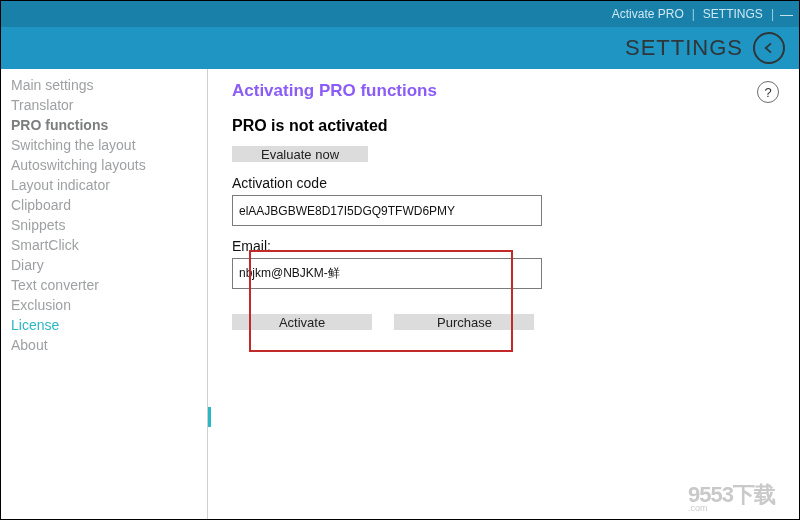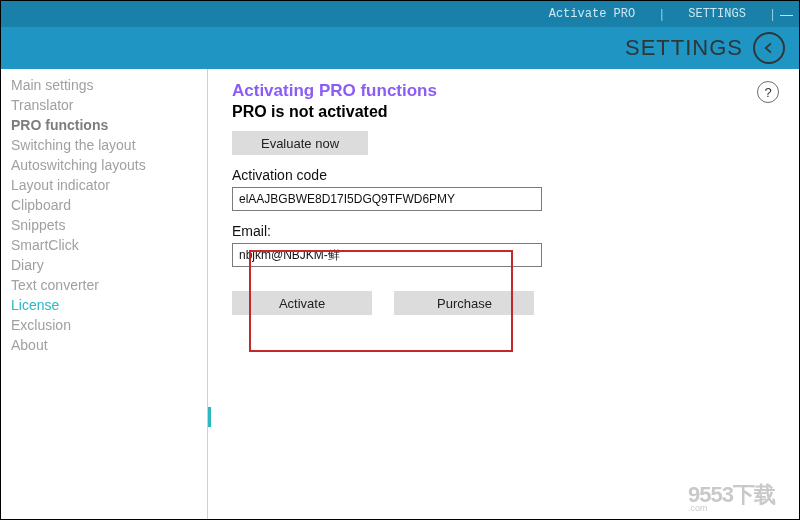--- a/index.html
+++ b/index.html
@@ -20,21 +20,21 @@
     width:800px;height:520px;
     font-family:"Segoe UI","Segoe UI Light",Arial,sans-serif;
     background:#fff;
     box-sizing:border-box;
     border:1px solid #000;
     position:relative;
     overflow:hidden;
   }
   
   .top{height:26px;background:var(--header-dark);display:flex;align-items:center;justify-content:flex-end;padding:0 6px;color:#cfe7f2;font-size:12px;}
-  .top .link{margin:0 25px;cursor:pointer;font-family:Liberation Mono, monospace;}
+  .top .link{margin:0 8px;cursor:pointer;}
   .top .sep{color:#9ccfe4;}
   .top .min{margin-left:6px;font-size:13px;cursor:pointer;color:#d8eef7;}
   .bar{height:42px;background:var(--header-blue);display:flex;align-items:center;justify-content:flex-end;padding:0 14px;color:#17303a;}
   .bar .title{font-size:22px;font-weight:300;color:#2f3638;letter-spacing:1px;margin-right:10px;}
   .bar .back{
     width:28px;height:28px;border:2px solid #2f3638;border-radius:50%;
     display:flex;align-items:center;justify-content:center;cursor:pointer;
     background:transparent;
   }
   .bar .back svg{width:16px;height:16px;stroke:#2f3638;}
@@ -58,33 +58,33 @@
   .nav-item.active{color:var(--accent-teal);}
   .content{
     flex:1;
     padding:10px 20px 10px 24px;
     position:relative;
   }
   .marker{
     position:absolute;left:0;top:338px;width:3px;height:20px;background:var(--accent-teal);
   }
   h1{font-size:17px;font-weight:700;margin:2px 0 0 0;color:#8b5cf6;}
-  h2{font-size:16px;font-weight:700;margin:2px 0 10px 0;color:#000;}
+  h2{font-size:16px;font-weight:700;margin:16px 0 10px 0;color:#000;}
   .btn{
     display:inline-block;
-    min-width:136px;height:24px;
+    min-width:136px;height:16px;
     background:var(--btn-bg);
     border:1px solid var(--btn-bg);
     font-family:inherit;font-size:13px;color:#222;
     cursor:pointer;
     padding:0 10px;
   }
   .label{font-size:14px;margin:12px 0 4px 0;color:#111;}
   .field{
-    width:310px;height:24px;
+    width:310px;height:31px;
     border:1px solid #7b7b7b;
     font-family:inherit;font-size:12px;color:#111;
     padding:0 6px;box-sizing:border-box;
     display:block;
   }
   .row-btns{margin-top:24px;}
   .row-btns .btn{width:140px;min-width:0;margin-right:18px;}
   .redbox{
     position:absolute;
     left:248px; 
@@ -134,22 +134,22 @@
     <div class="nav-item">Translator</div>
     <div class="nav-item bold">PRO functions</div>
     <div class="nav-item">Switching the layout</div>
     <div class="nav-item">Autoswitching layouts</div>
     <div class="nav-item">Layout indicator</div>
     <div class="nav-item">Clipboard</div>
     <div class="nav-item">Snippets</div>
     <div class="nav-item">SmartClick</div>
     <div class="nav-item">Diary</div>
     <div class="nav-item">Text converter</div>
+    <div class="nav-item">Exclusion</div>
     <div class="nav-item active">License</div>
-    <div class="nav-item">Exclusion</div>
     <div class="nav-item">About</div>
   </nav>
 
   <section class="content">
     <div class="marker"></div>
     <span class="help">?</span>
 
     <h1>Activating PRO functions</h1>
     <h2>PRO is not activated</h2>
 

